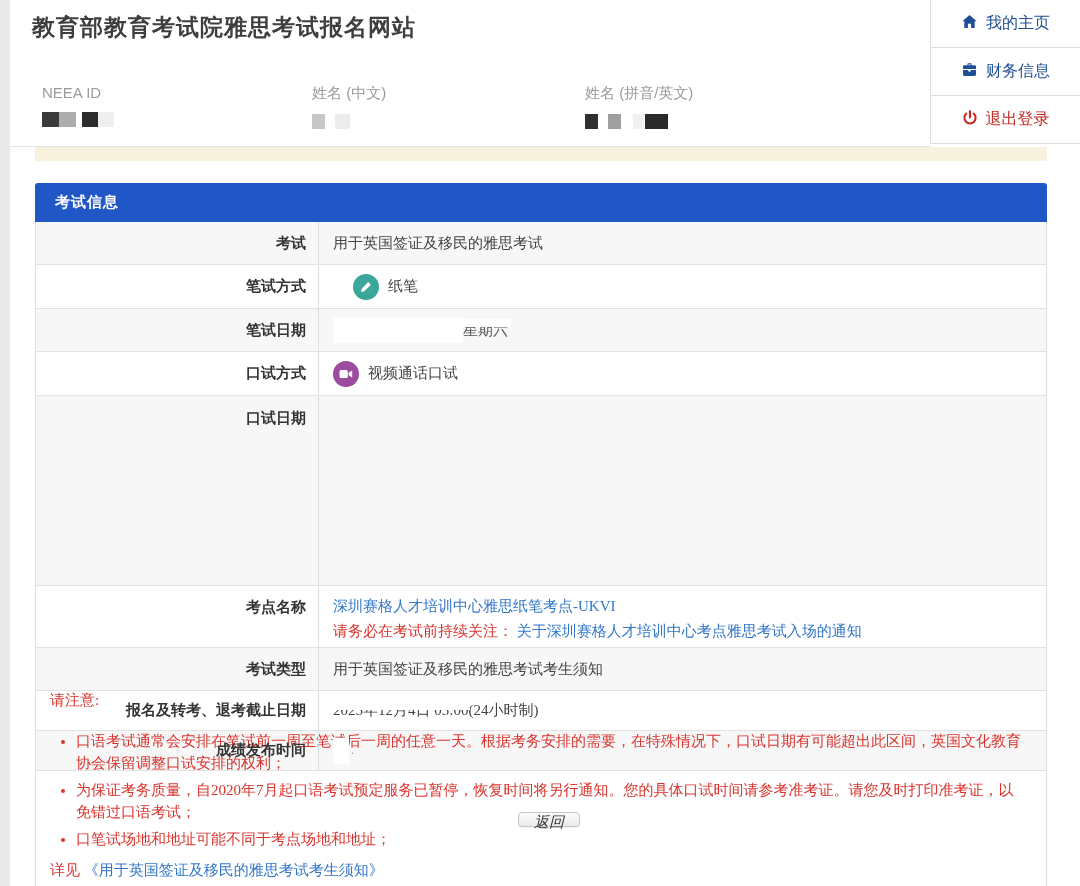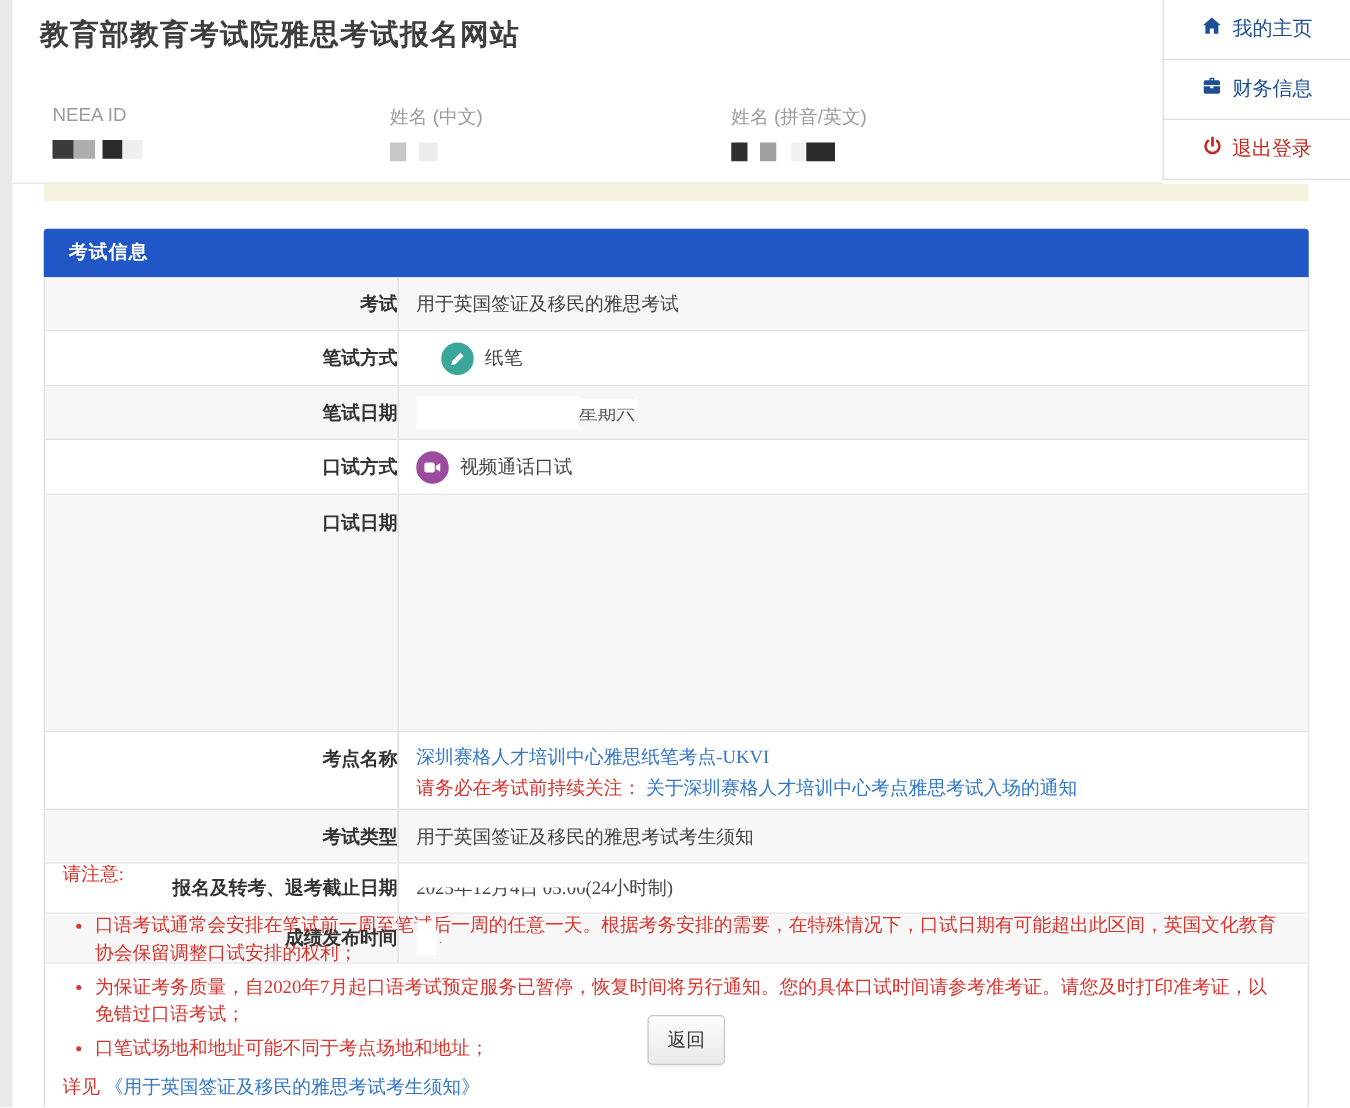--- a/index.html
+++ b/index.html
@@ -32,21 +32,21 @@
 
   
   .panel { position:absolute; left:35px; top:183px; width:1012px; height:703px;border-radius:10px; }
   .panel-header { height:39px; line-height:39px; background:#2156c7; color:#fff; font-size:15px;
     font-weight:bold; padding-left:20px; border-radius:3px 3px 0 0; letter-spacing:1px; }
   .panel-body { border-left:1px solid #ddd; border-right:1px solid #ddd; background:#fff; }
 
   .trow { display:flex; border-bottom:1px solid #e2e2e2; background:#fff; }
   .trow.alt { background:#f7f7f7; }
   .tlabel { flex:0 0 283px; width:283px; border-right:1px solid #ddd; text-align:left;
-    font-size:15px; font-weight:bold; color:#333;
+    padding-right:12px; font-size:15px; font-weight:bold; color:#333;
     display:flex; justify-content:flex-end; align-items:center; }
   .tvalue { flex:1; padding:0 20px 0 14px; font-size:15px; color:#444;
     display:flex; align-items:center; }
   .trow.top .tlabel { align-items:flex-start; padding-top:13px; }
   .trow.top .tvalue { display:block; }
 
   .r1 { height:43px; } .r2 { height:44px;gap:20px; } .r3 { height:43px; } .r4 { height:44px; }
   .r5 { height:190px;flex-direction:column; } .r6 { height:62px; } .r7 { height:43px; } .r8 { height:40px; } .r9 { height:40px; }
 
   .icon-circle { width:26px; height:26px; border-radius:50%; display:inline-flex;
@@ -67,24 +67,24 @@
   .see-also { margin-top:9px; font-size:15px; color:#d9342e; }
   a.link { color:#3277c9; text-decoration:none; cursor:pointer; }
   .red-text { color:#d9342e; }
 
   .r6 .tlabel { align-items:flex-start; padding-top:12px; }
   .r6 .tvalue { display:block; padding-top:8px; line-height:25px; }
 
   
   .panel-footer { height:115px; background:#fff; border-left:1px solid #ddd; border-right:1px solid #ddd;
     display:flex; justify-content:center; align-items:flex-start; padding-top:41px; }
-  .back-btn { position:relative; left:8px; width:62px; height:40px; font-size:15px; color:#333;
+  .back-btn { position:relative; left:8px; width:62px; height:15px; font-size:15px; color:#333;
     font-family:"Liberation Serif","DejaVu Serif",serif;
     background:linear-gradient(#fdfdfd,#e9e9e9); border:1px solid #c5c5c5; border-radius:4px;
-    cursor:pointer; box-shadow:0 1px 1px rgba(0,0,0,0.06); }
+    cursor:pointer; box-shadow:0 1px 1px rgba(0,0,0,0.06);font-style:italic; }
 </style>
 </head>
 <body>
 
 <div class="page">
   <div class="left-strip"></div>
 
   <header class="site-header">
     <h1 class="site-title">教育部教育考试院雅思考试报名网站</h1>
 

